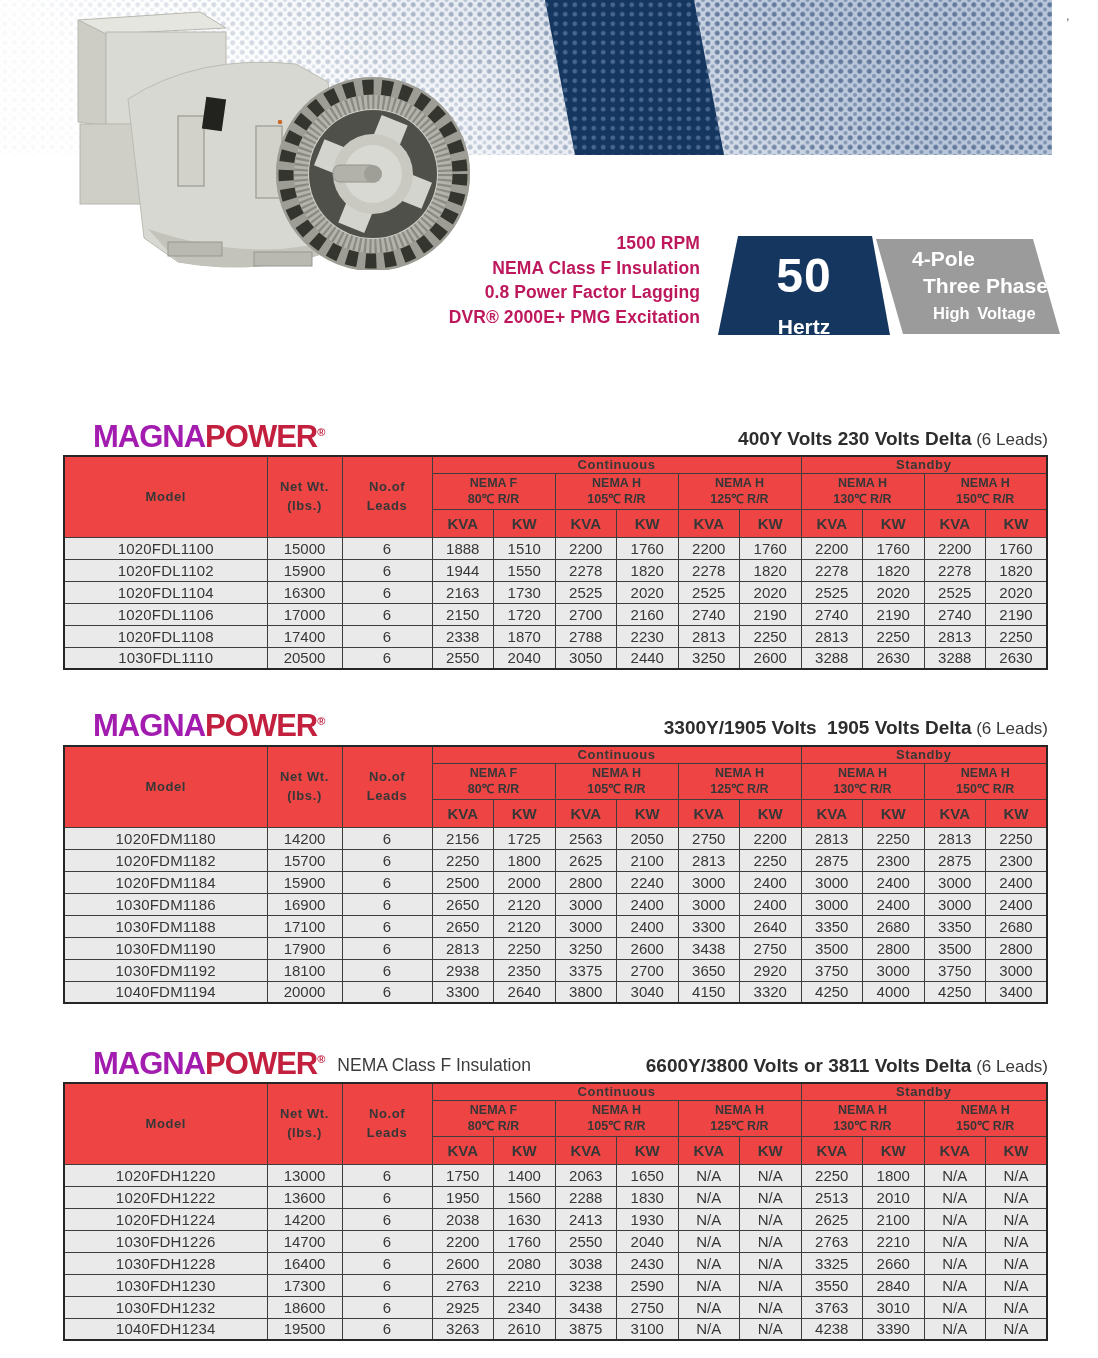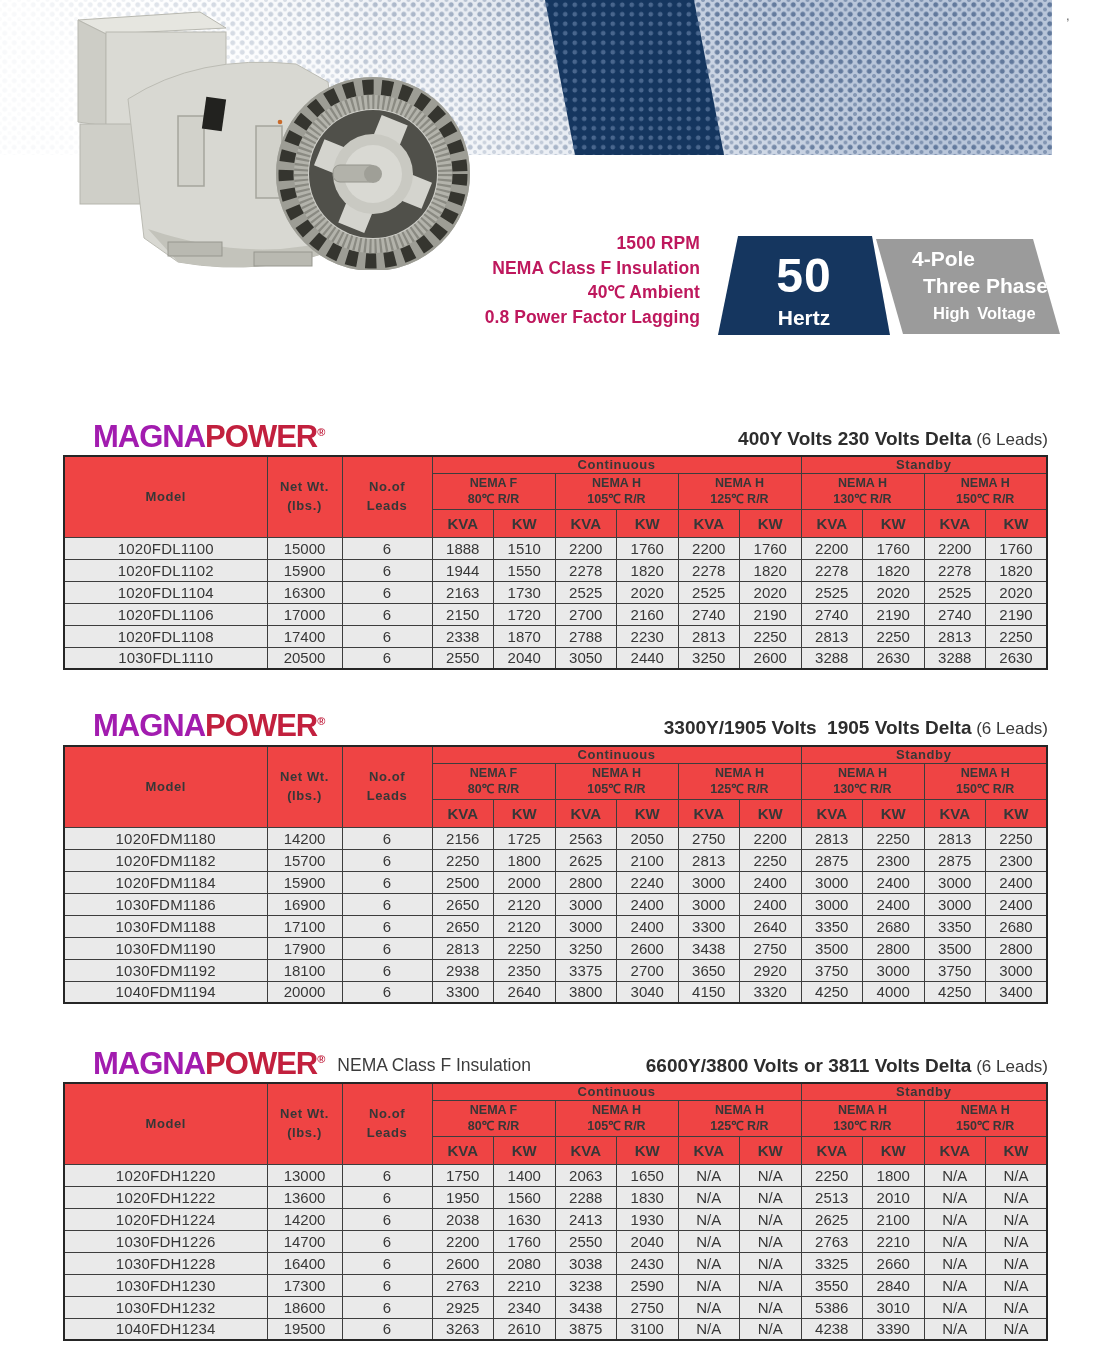--- a/index.html
+++ b/index.html
@@ -36,21 +36,21 @@
 
   .generator { position:absolute; left:28px; top:4px; }
 
   .spec-block { position:absolute; left:310px; top:231px; width:390px; text-align:right;
     font-weight:bold; font-size:17.5px; line-height:24.6px; color:#be185d; letter-spacing:.1px; }
 
   .badge-hz { position:absolute; left:718px; top:236px; width:172px; height:99px;
     background:#15365f; clip-path:polygon(20px 0, 154px 0, 172px 99px, 0 99px);
     color:#fff; text-align:center; }
   .badge-hz .hz-value { font-size:48px; font-weight:bold; line-height:58px; margin-top:11px; letter-spacing:1px; }
-  .badge-hz .hz-unit  { font-size:21px; font-weight:bold; margin-top:1px; }
+  .badge-hz .hz-unit  { font-size:21px; font-weight:bold; margin-top:10px; }
 
   .badge-pole { position:absolute; left:876px; top:239px; width:184px; height:95px;
     background:#9b9b9b; clip-path:polygon(0 0, 157px 0, 184px 95px, 27px 95px);
     color:#fff; font-weight:bold; }
   .badge-pole .pl1 { font-size:21px; padding:8px 0 0 36px; }
   .badge-pole .pl2 { font-size:21px; padding:3px 0 0 47px; }
   .badge-pole .pl3 { font-size:16.5px; padding:6px 0 0 57px; word-spacing:3px; }
 
   
   .section-head { position:absolute; left:63px; width:985px; display:flex; align-items:flex-end; }
@@ -125,22 +125,22 @@
     </g>
     <circle cx="345" cy="170" r="40" fill="#c9c9c2"></circle>
     <circle cx="345" cy="170" r="29" fill="#d9d9d3"></circle>
     <rect x="305" y="161" width="44" height="17" rx="7" fill="#b2b2aa" stroke="#94948c" stroke-width="1"></rect>
     <circle cx="345" cy="170" r="9" fill="#9f9f97"></circle>
   </svg>
 
   <div class="spec-block">
     <div>1500 RPM</div>
     <div>NEMA Class F Insulation</div>
-    <div>40℃ Ambient</div>
     <div>0.8 Power Factor Lagging</div>
+    <div>DVR® 2000E+ PMG Excitation</div>
   </div>
 
   <div class="badge-hz">
     <div class="hz-value">50</div>
     <div class="hz-unit">Hertz</div>
   </div>
 
   <div class="badge-pole">
     <div class="pl1">4-Pole</div>
     <div class="pl2">Three Phase</div>
@@ -622,21 +622,21 @@
         <tr>
           <td class="model">1030FDH1232</td>
           <td>18600</td>
           <td>6</td>
           <td>2925</td>
           <td>2340</td>
           <td>3438</td>
           <td>2750</td>
           <td>N/A</td>
           <td>N/A</td>
-          <td>5386</td>
+          <td>3763</td>
           <td>3010</td>
           <td>N/A</td>
           <td>N/A</td>
         </tr>
         <tr>
           <td class="model">1040FDH1234</td>
           <td>19500</td>
           <td>6</td>
           <td>3263</td>
           <td>2610</td>

